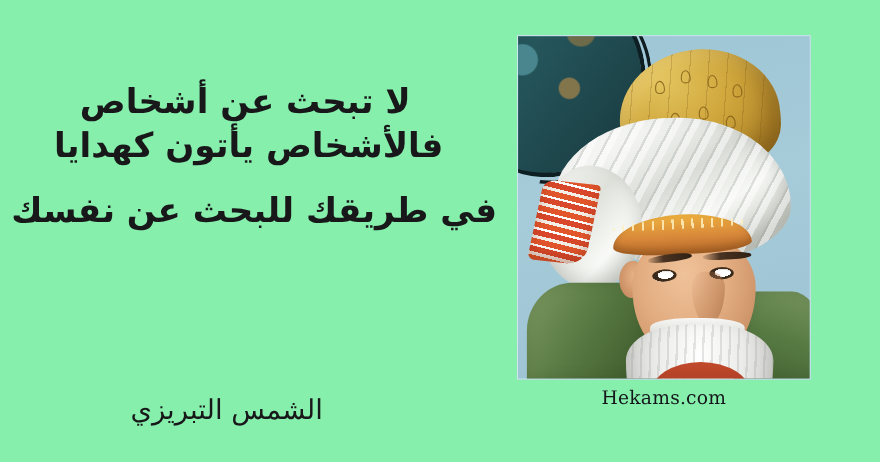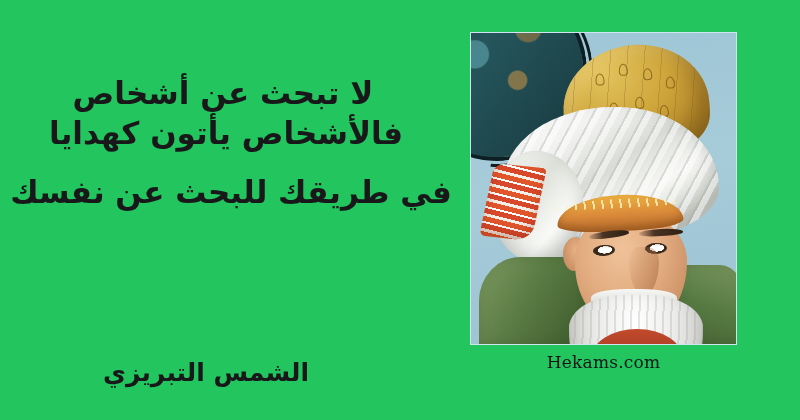--- a/index.html
+++ b/index.html
@@ -42,21 +42,21 @@
 
   #attribution {
     position: absolute;
     left: 0px;
     top: 358px;
     width: 452px;
     direction: rtl;
     text-align: center;
     font-family: "DejaVu Sans", "Liberation Sans", sans-serif;
     font-size: 25px;
-    font-weight: 700;
+    font-weight: 400;
     color: #18181a;
     white-space: nowrap;
     padding-right: 40px;
     box-sizing: border-box;
   }
 
   
   #portrait-frame {
     position: absolute;
     left: 470px;
@@ -339,21 +339,21 @@
     font-size: 17px;
     font-weight: 400;
     color: #14161a;
     letter-spacing: 0.2px;
     white-space: nowrap;
   }
 </style>
 </head>
 <body>
 
-<div id="card" style="background: #22c55e;">
+<div id="card" style="background: #86efac;">
 
   <div id="quote-block">
     <div class="quote-line" id="quote-line-1">لا تبحث عن أشخاص</div>
     <div class="quote-line" id="quote-line-2">فالأشخاص يأتون كهدايا</div>
     <div class="quote-line" id="quote-line-3">في طريقك للبحث عن نفسك</div>
   </div>
 
   <div id="attribution">الشمس التبريزي</div>
 
   <div id="portrait-frame">

